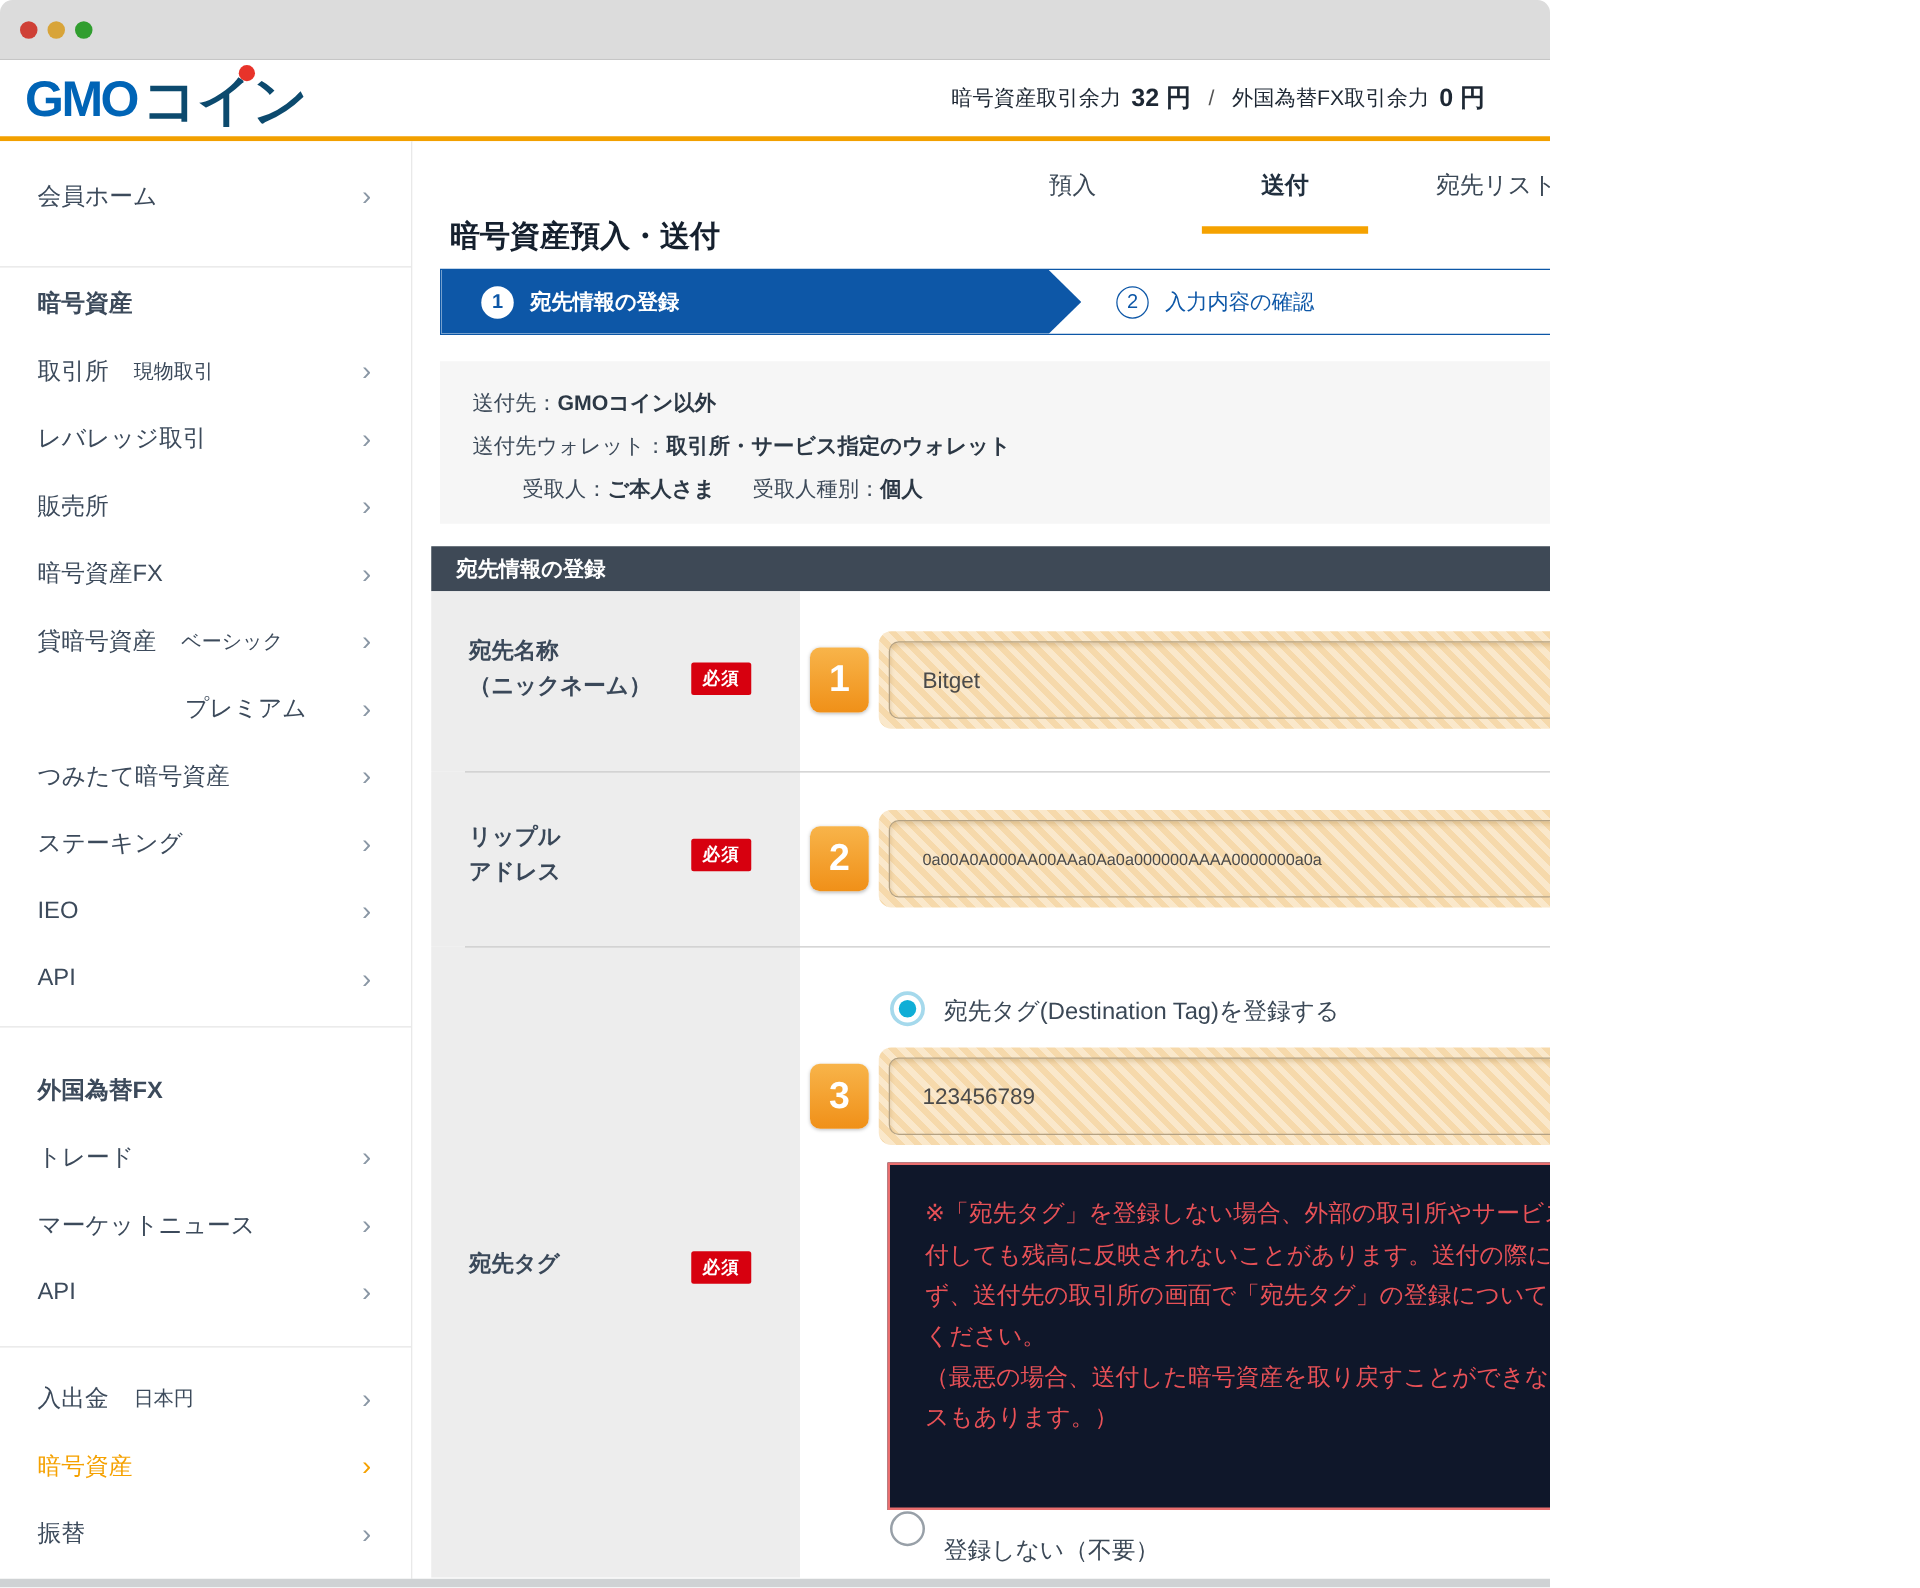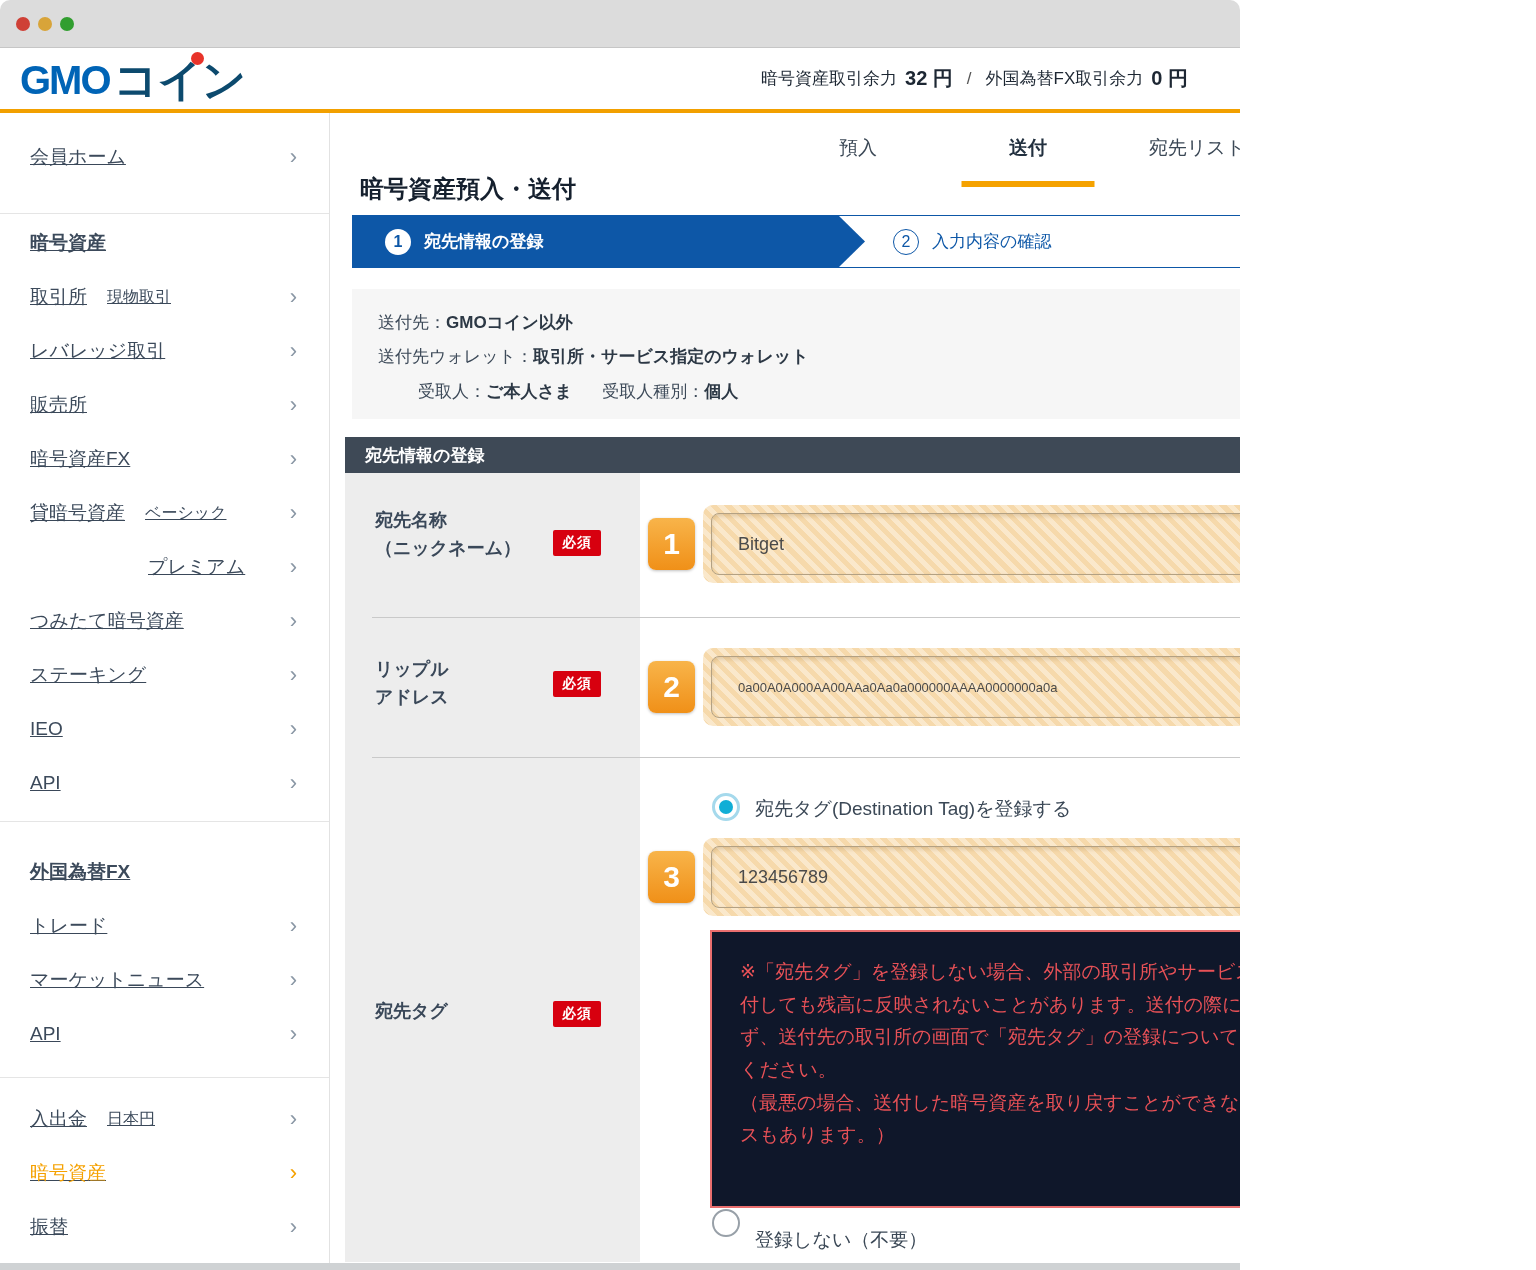--- a/index.html
+++ b/index.html
@@ -39,21 +39,21 @@
     position:absolute; left:1500px; top:14px; width:46px; height:40px;
     border:1px solid #b9b9b9; border-radius:5px; background:#fff;
     font-size:22px; color:#5a646e; display:flex; align-items:center; justify-content:center;
   }
 
   
   .sidebar {
     position:absolute; left:0; top:113px; width:330px; height:1150px;
     background:#fff; border-right:1px solid #e2e2e2; padding-top:17px; overflow:hidden;
   }
-  .sb-item { position:relative; height:54px; display:flex; align-items:center; padding-left:30px; cursor:pointer;text-decoration:underline; }
+  .sb-item { position:relative; height:54px; display:flex; align-items:center; padding-left:30px; cursor:pointer; }
   .sb-label { font-size:19px; color:#3c4a5b; }
   .sb-sub { font-size:16px; color:#3c4a5b; margin-left:20px; }
   .sb-header .sb-label { font-weight:700; }
   .sb-ind1 { }
   .sb-ind2 { padding-left:148px; }
   .sb-chev { position:absolute; right:32px; font-size:22px; color:#8a97a5; font-weight:400; }
   .sb-active .sb-label, .sb-active .sb-chev { color:#f5a100; }
   .sb-divider { border-top:1px solid #e5e5e5; margin:29px 0 2px 0; }
   .sb-divider2 { border-top:1px solid #e5e5e5; margin:11px 0 23px 0; }
   .sb-divider3 { border-top:1px solid #e5e5e5; margin:16px 0 14px 0; }

